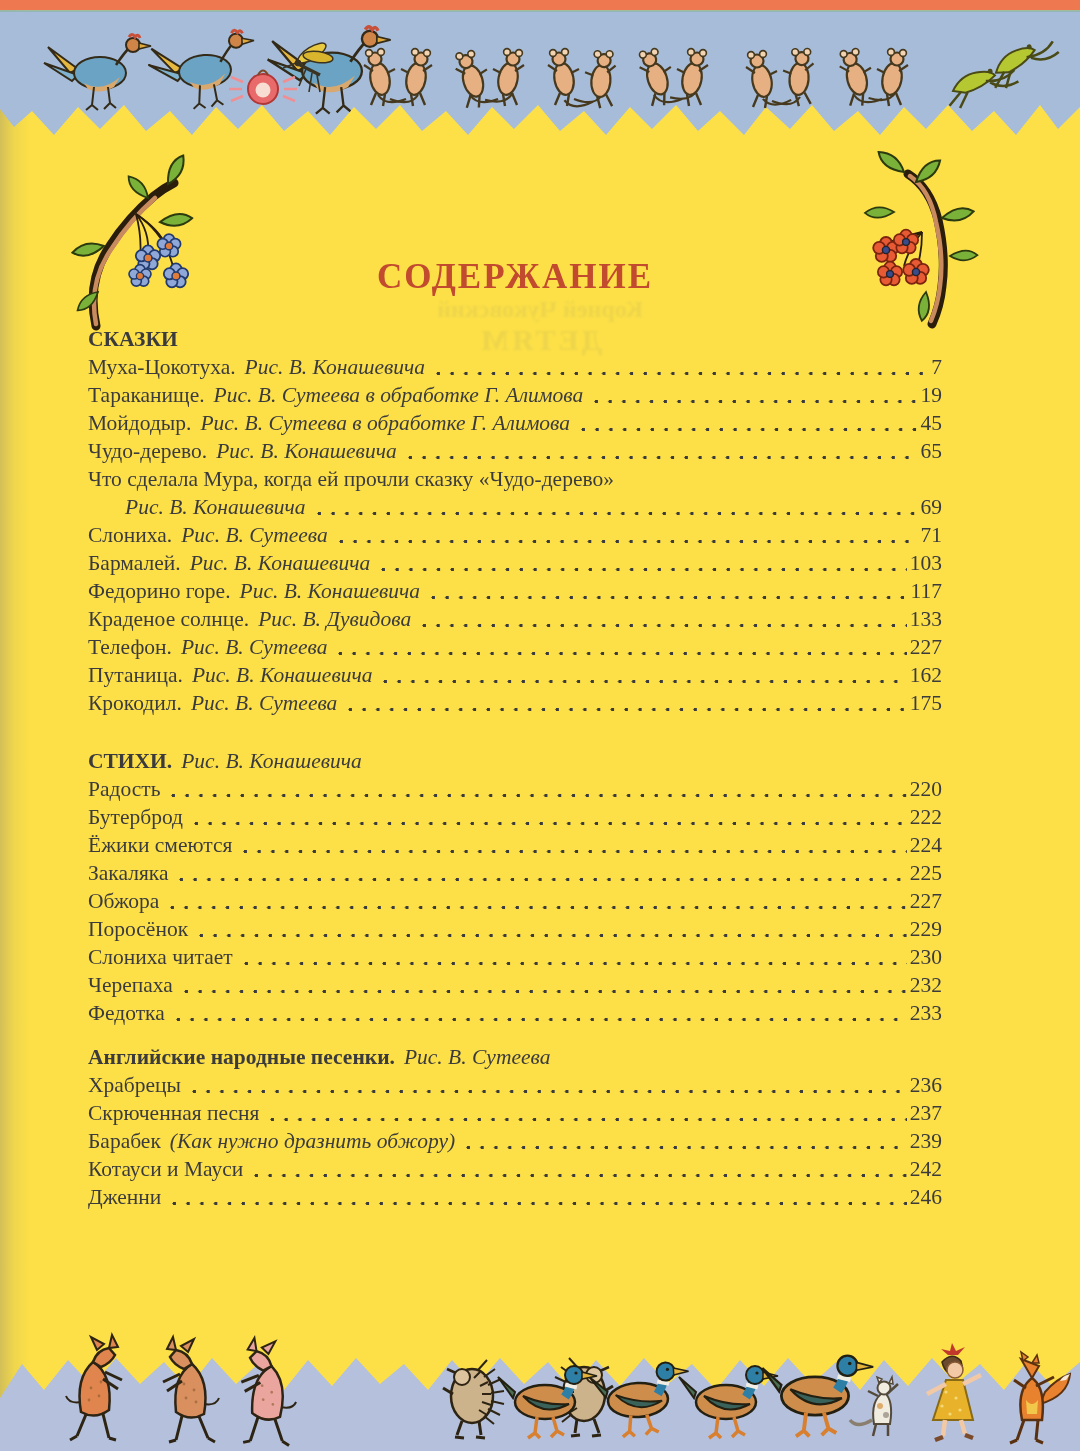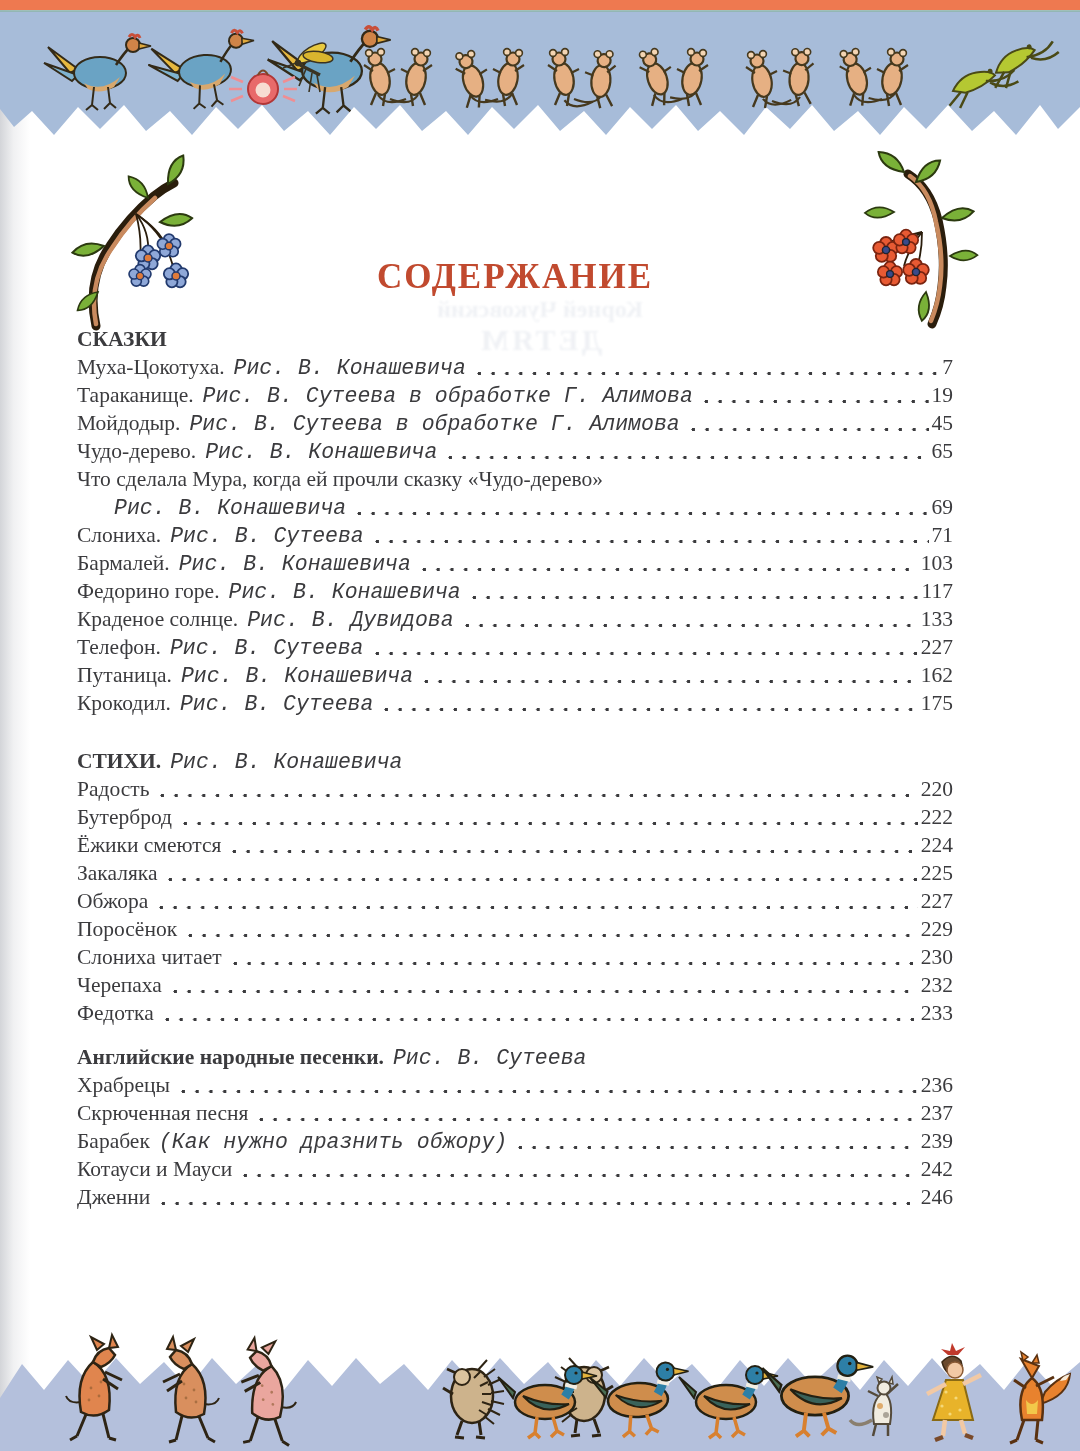--- a/index.html
+++ b/index.html
@@ -1,17 +1,17 @@
 <!DOCTYPE html>
 <html><head>
 <meta charset="utf-8">
 <style>
   html,body{margin:0;padding:0;background:#dedbd4;}
   body{display:flex;justify-content:center;}
-  .page{position:relative;width:1080px;height:1451px;background:#ffffff;overflow:hidden;
+  .page{position:relative;width:1080px;height:1451px;background:#fde047;overflow:hidden;
         font-family:"Liberation Serif",serif;color:#3b3b3e;}
   
   .strip{position:absolute;top:0;left:0;right:0;height:10px;background:#ee7950;z-index:6;}
   .tealline{position:absolute;top:10px;left:0;right:0;height:2px;background:#8fb5ad;z-index:6;opacity:.85;}
   .band-top{position:absolute;top:11px;left:0;z-index:5;}
   .band-bottom{position:absolute;bottom:0;left:0;z-index:5;}
   
   .gutter{position:absolute;left:0;top:0;bottom:0;width:30px;z-index:4;
           background:linear-gradient(90deg,rgba(110,115,128,.30),rgba(110,115,128,.10) 45%,rgba(110,115,128,0));}
   .floral{position:absolute;z-index:3;}
@@ -21,26 +21,26 @@
   .ghost{position:absolute;left:0;right:0;top:296px;z-index:1;text-align:center;
          transform:scaleX(-1);opacity:.07;filter:blur(1.1px);color:#2c4576;font-weight:bold;}
   .ghost .g1{font-size:24px;}
   .ghost .g2{font-size:30px;letter-spacing:3px;}
   
   .content{position:absolute;left:72px;top:135px;width:886px;z-index:2;}
   h1.title{margin:120px 0 26px 0;text-align:center;font-size:35px;line-height:44px;
            letter-spacing:2px;color:#c14a2f;font-weight:bold;}
   .row{display:flex;align-items:baseline;font-size:21.5px;line-height:28px;height:28px;white-space:nowrap;}
   .sec-header{font-weight:bold;}
-  .sec{margin:5px;}
+  .sec{margin:16px;}
   .sec-stihi{margin-top:30px;}
   .sec-eng{margin-top:16px;}
   ul.toc{list-style:none;margin:0;padding:0;}
   .t{}
-  .c{font-style:italic;margin-left:9px;font-family:Liberation Mono, monospace;}
+  .c{font-style:italic;margin-left:9px;}
   .sec-header .c{font-weight:normal;}
   .indent{padding-left:28px;}
   .dots{flex:1 1 auto;height:5px;align-self:flex-end;margin:0 1px 5px 11px;
         background-image:radial-gradient(circle at 2.2px 2.5px,#3b3b3e 1.6px,rgba(0,0,0,0) 1.9px);
         background-size:13.8px 5px;background-repeat:repeat-x;}
   .pg{margin-left:2px;}
 </style>
 </head>
 <body>
 

